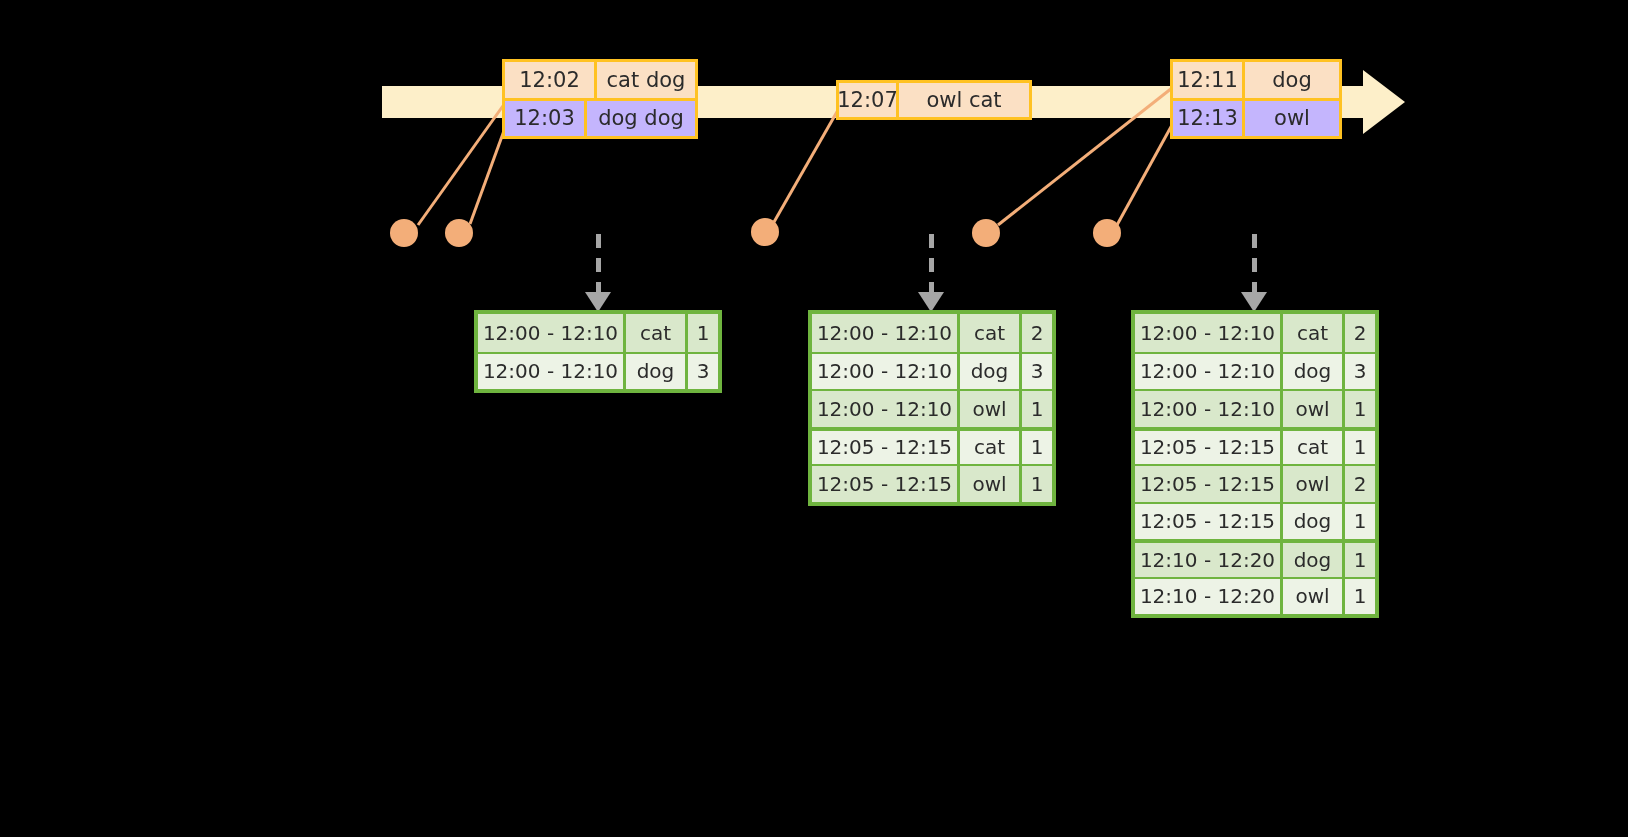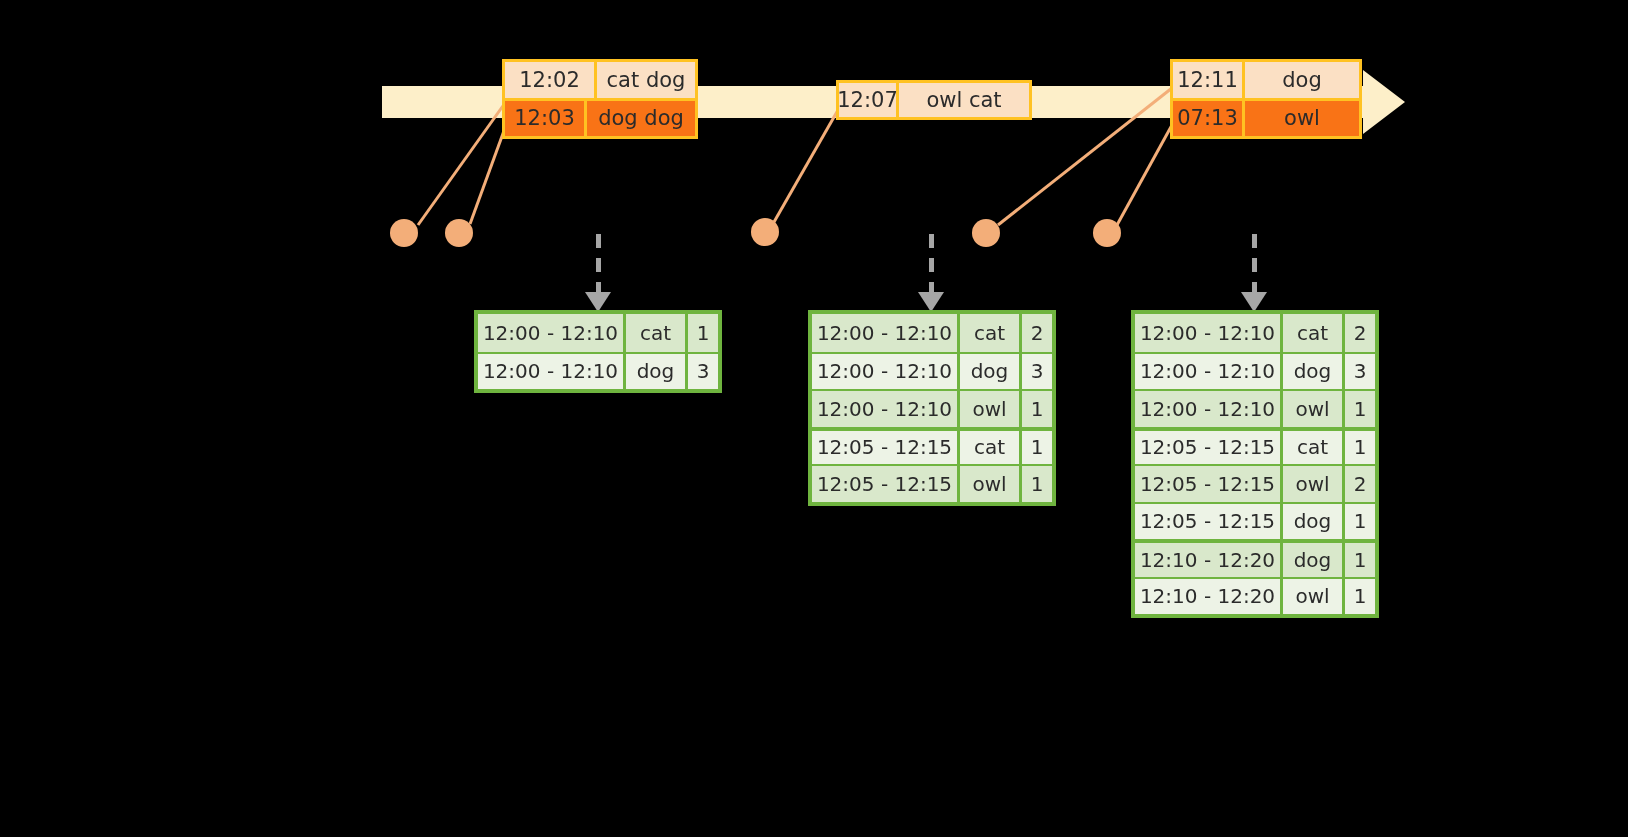--- a/index.html
+++ b/index.html
@@ -17,21 +17,21 @@
   
   .evbox{position:absolute;border:3px solid #FFC222;box-sizing:border-box;
          display:flex;flex-direction:column;}
   .evrow{display:flex;flex:1;}
   .evrow + .evrow{border-top:3px solid #FFC222;}
   .evrow .t{display:flex;align-items:center;justify-content:center;
             border-right:3px solid #FFC222;box-sizing:border-box;}
   .evrow .w{display:flex;align-items:center;justify-content:center;
             box-sizing:border-box;flex:1;}
   .evrow.odd .t,.evrow.odd .w{background:#FBE0C4;}
-  .evrow.even .t,.evrow.even .w{background:#f97316;}
+  .evrow.even .t,.evrow.even .w{background:#c4b5fd;}
   .evrow .t,.evrow .w{color:#2b2b2b;font-size:21px;}
 
   
   .dot{position:absolute;width:28px;height:28px;border-radius:50%;
        background:#F3AE79;}
   .conn{position:absolute;top:0;left:0;width:1628px;height:837px;
         pointer-events:none;}
 
   
   .dash{position:absolute;width:5px;background:repeating-linear-gradient(
@@ -80,27 +80,27 @@
     </div>
   </div>
 
   <div class="evbox" style="left:836px;top:80px;width:196px;height:40px;">
     <div class="evrow odd">
       <span class="t" style="width:60px">12:07</span>
       <span class="w">owl cat</span>
     </div>
   </div>
 
-  <div class="evbox" style="left:1170px;top:59px;width:192px;height:80px;">
+  <div class="evbox" style="left:1170px;top:59px;width:172px;height:80px;">
     <div class="evrow odd">
       <span class="t" style="width:72px">12:11</span>
       <span class="w">dog</span>
     </div>
     <div class="evrow even">
-      <span class="t" style="width:72px">07:13</span>
+      <span class="t" style="width:72px">12:13</span>
       <span class="w">owl</span>
     </div>
   </div>
 
   <div class="dot" style="left:390px;top:219px;"></div>
   <div class="dot" style="left:445px;top:219px;"></div>
   <div class="dot" style="left:751px;top:218px;"></div>
   <div class="dot" style="left:972px;top:219px;"></div>
   <div class="dot" style="left:1093px;top:219px;"></div>
 

